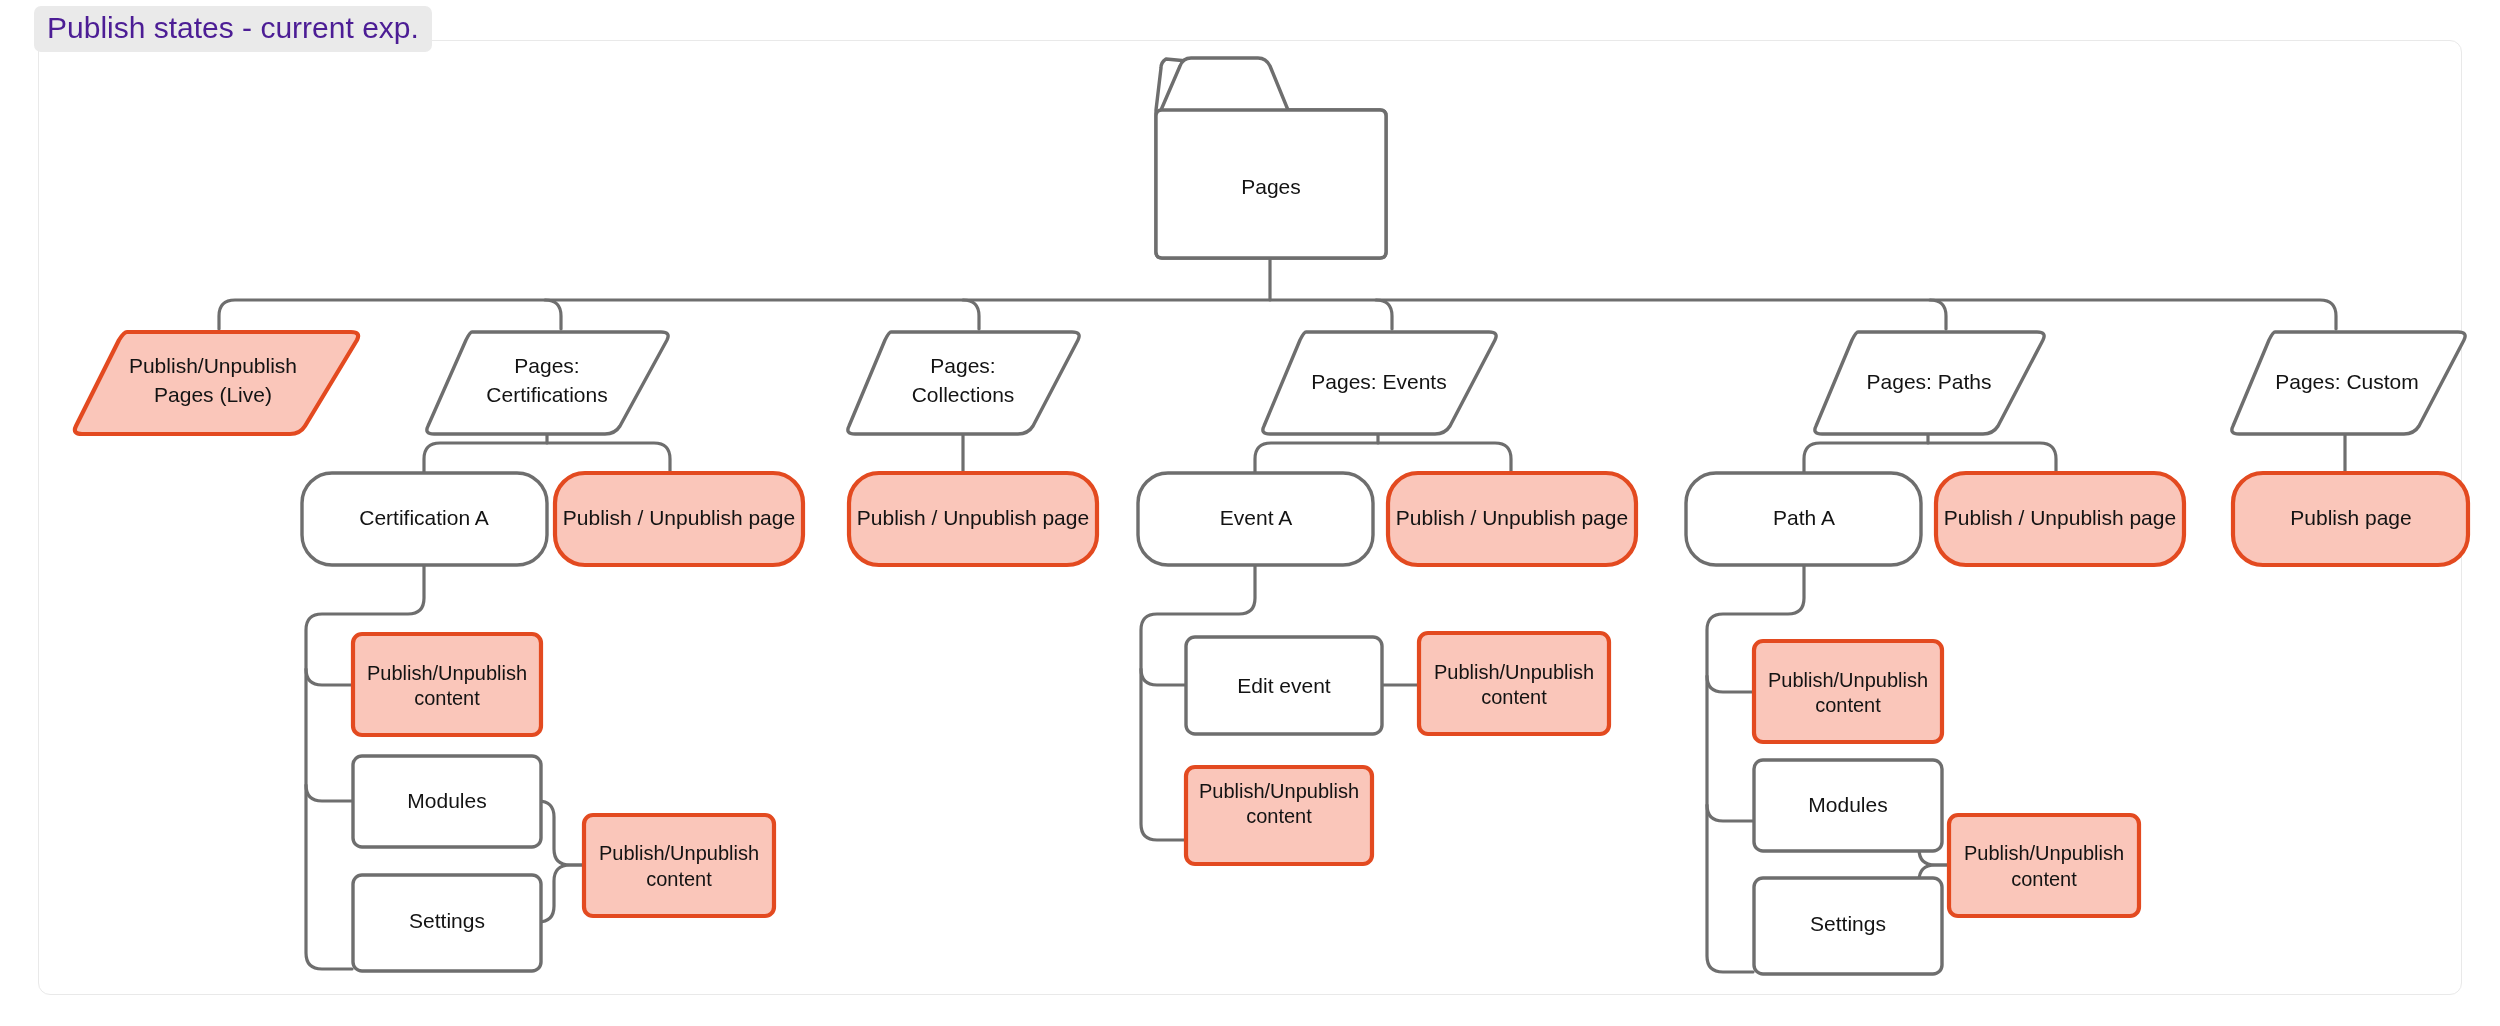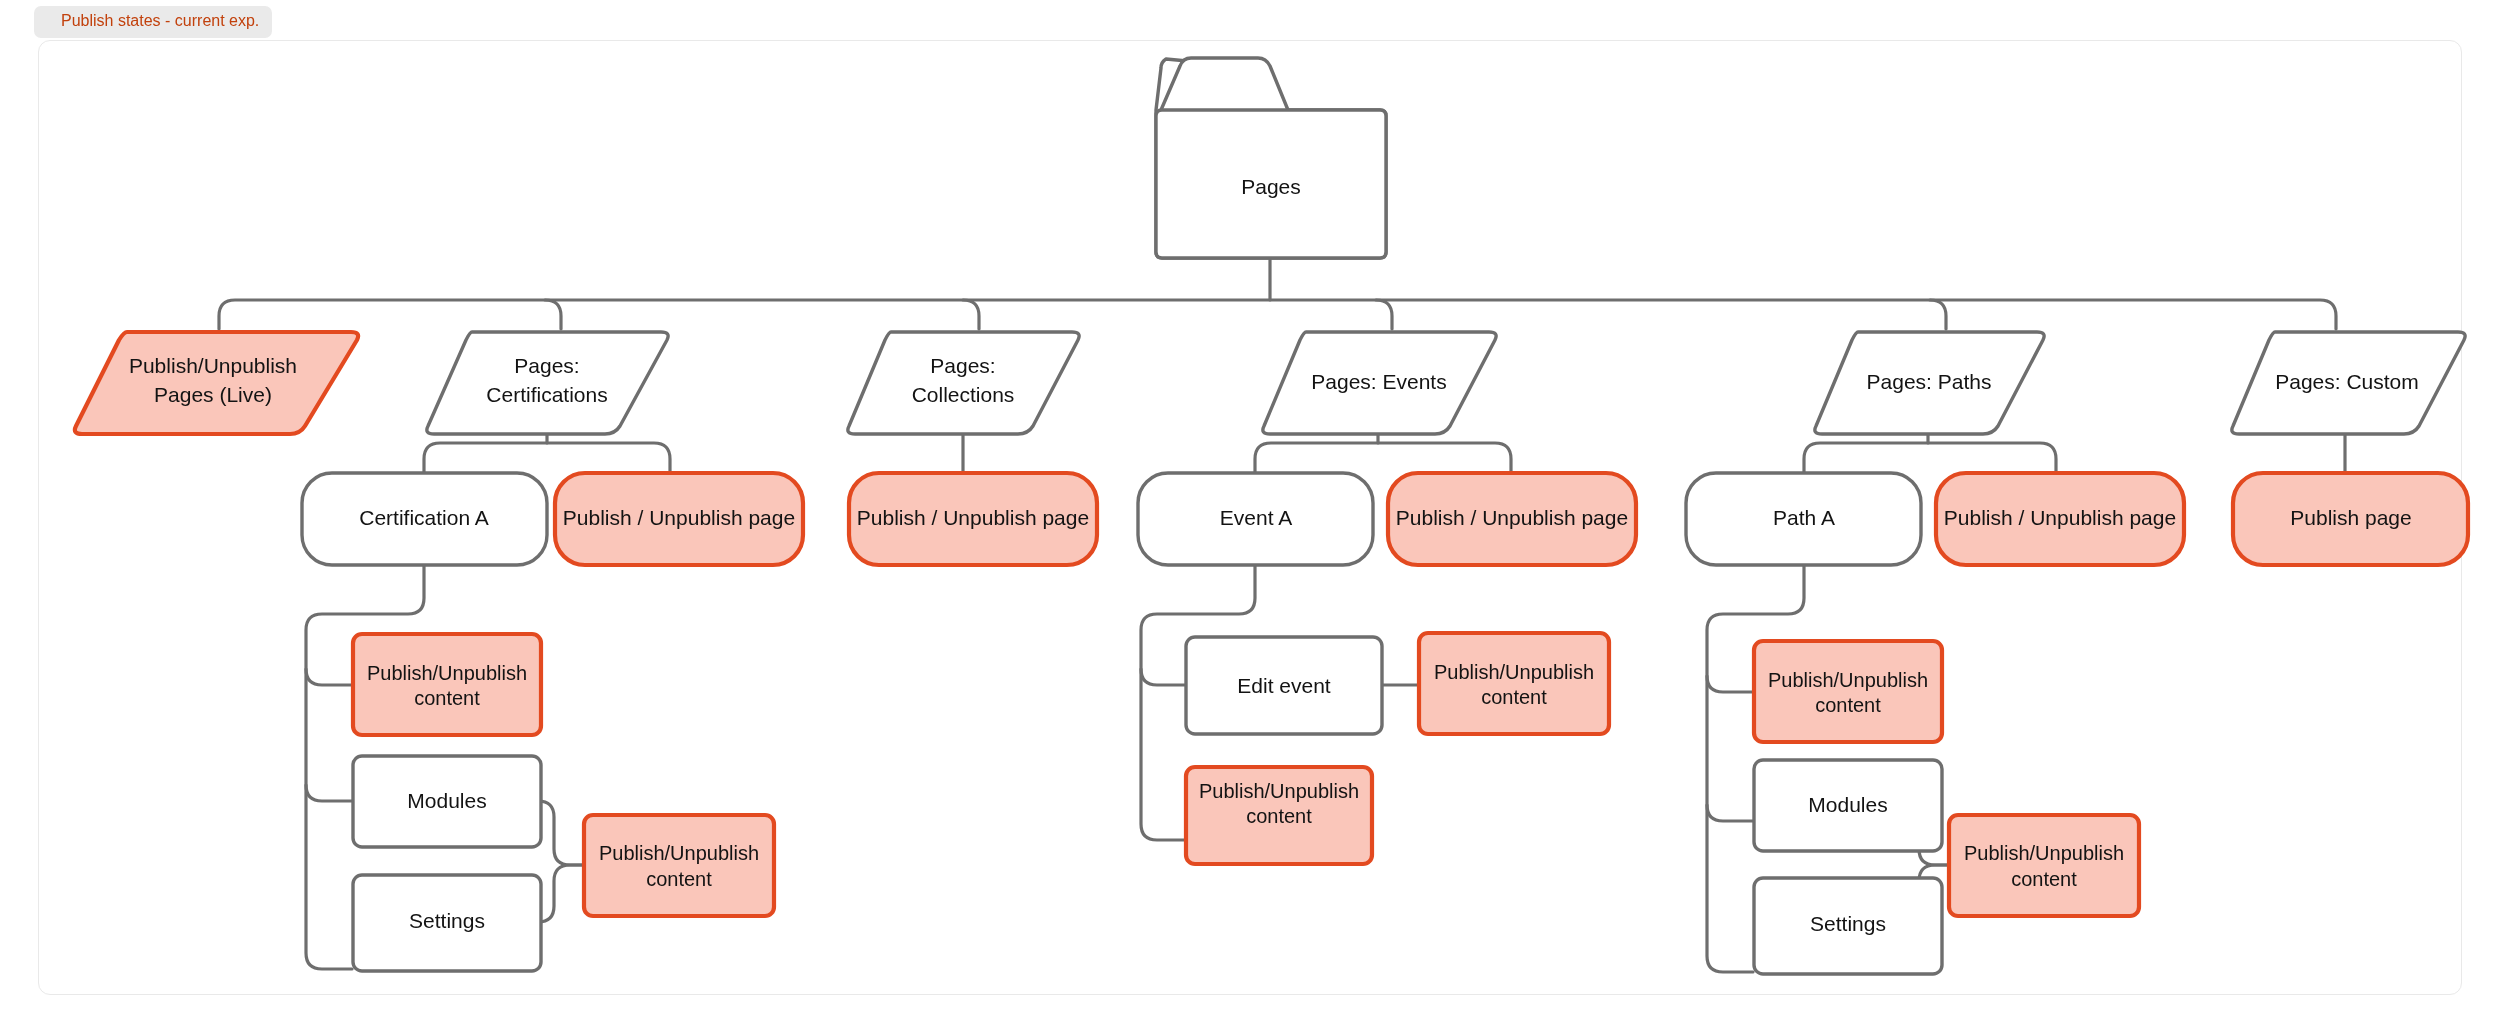--- a/index.html
+++ b/index.html
@@ -13,24 +13,24 @@
     width: 2500px;
     height: 1026px;
     background: #ffffff;
     overflow: hidden;
   }
   #title-chip {
     position: absolute;
     left: 34px;
     top: 6px;
     background: #eaeaea;
-    color: #c2410c;
-    font-size: 16px;
+    color: #4c1d95;
+    font-size: 30px;
     line-height: 1;
-    padding: 7px 13px 9px 27px;
+    padding: 7px 13px 9px 13px;
     border-radius: 7px;
     white-space: nowrap;
     z-index: 5;
   }
   #canvas-frame {
     position: absolute;
     left: 38px;
     top: 40px;
     width: 2424px;
     height: 955px;

